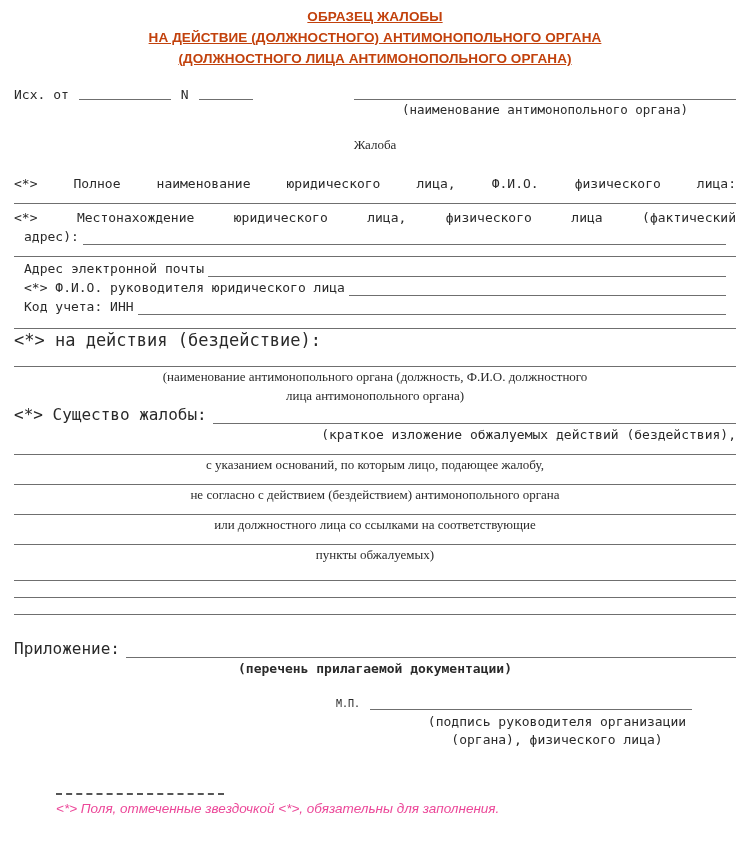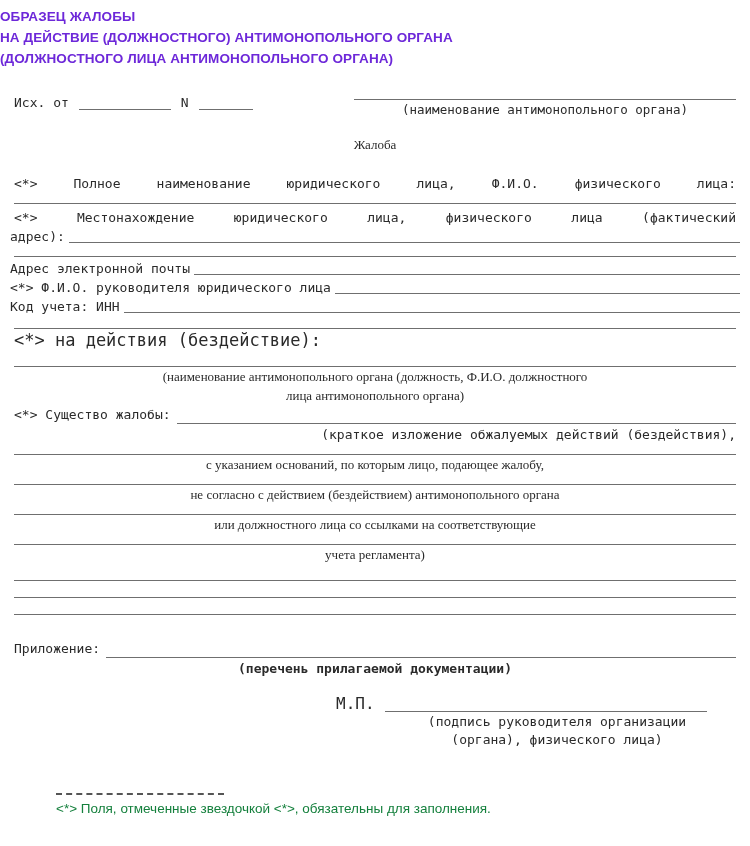--- a/index.html
+++ b/index.html
@@ -13,42 +13,43 @@
     height: 846px;
     background: #ffffff;
     overflow: hidden;
     font-family: "DejaVu Sans Mono", "Liberation Mono", monospace;
     color: #2a2a2a;
   }
 
   
   .title-block {
     padding-top: 6px;
-    text-align: left;
+    text-align: center;
     font-family: "Liberation Sans", sans-serif;
     font-weight: bold;
     font-size: 13.5px;
     line-height: 21px;
     letter-spacing: 0.1px;
-    color: #6d28d9;
+    color: #c2410c;
+    text-decoration: underline;
   }
   .title-line { display: block; white-space: nowrap; }
 
   
   .rule {
     height: 0;
     border-bottom: 1.6px solid #6f6f6f;
     margin: 0 14px;
   }
 
   
   .fill-row {
     display: flex;
-    align-items: flex-start;
-    margin: 0 10px;
+    align-items: center;
+    margin: 0 24px;
     font-family: "DejaVu Sans Mono", "Liberation Mono", monospace;
     font-size: 13px;
     line-height: 19px;
     white-space: nowrap;
   }
   .fill-row .lbl { flex: 0 0 auto; padding-right: 4px; }
   .fill-row .ln {
     flex: 1 1 auto;
     border-bottom: 1.6px solid #6f6f6f;
     height: 15px;
@@ -74,21 +75,21 @@
     margin: 0 14px;
     text-align: center;
     font-family: Liberation Serif, serif;
     font-size: 13px;
     line-height: 19px;
   }
 
   
   .header-row {
     display: flex;
-    align-items: center;
+    align-items: flex-start;
     margin: 0 14px;
     padding-top: 16px;
     font-size: 13px;
     line-height: 19px;
   }
   .seg-line {
     display: inline-block;
     border-bottom: 1.6px solid #6f6f6f;
     height: 14px;
   }
@@ -106,42 +107,42 @@
     line-height: 18px;
     padding-top: 1px;
     white-space: nowrap;
   }
 
   
   .labeled-fill { margin: 0 14px; }
   .labeled-fill .top {
     display: flex;
     align-items: flex-end;
-    font-size: 13px;
+    font-size: 16px;
     line-height: 19px;
     white-space: nowrap;
   }
   .labeled-fill .top .ln {
     flex: 1 1 auto;
     border-bottom: 1.6px solid #6f6f6f;
     height: 15px;
     margin-left: 6px;
   }
   .labeled-fill .cap {
     text-align: right;
     font-size: 13px;
     line-height: 19px;
     padding-top: 1px;
   }
 
   .sig-block { margin: 0 14px; }
   .sig-row {
     display: flex;
-    align-items: center;
-    font-size: 16px;
+    align-items: flex-start;
+    font-size: 10px;
     line-height: 19px;
   }
   .sig-row .mp { margin-left: 322px; }
   .sig-row .ln {
     flex: 0 0 322px;
     border-bottom: 1.6px solid #6f6f6f;
     height: 15px;
     margin-left: 10px;
   }
   .sig-caps {
@@ -155,21 +156,22 @@
   .footnote-sep {
     margin: 0 0 0 56px;
     width: 168px;
     border-bottom: 2px dashed #555;
     height: 0;
   }
   .footnote-text {
     margin: 6px 0 0 56px;
     font-family: "Liberation Sans", sans-serif;
     font-size: 13.5px;
-    color: #15803d;
+    color: #ec4899;
+    font-style: italic;
   }
 
   .sp2 { height: 2px; }
   .sp4 { height: 4px; }
   .sp10 { height: 10px; }
   .sp12 { height: 12px; }
   .sp16 { height: 16px; }
   .sp20 { height: 20px; }
   .sp24 { height: 24px; }
 </style>
@@ -255,21 +257,21 @@
   <div class="sp10"></div>
   <div class="rule"></div>
   <div class="centered">не согласно с действием (бездействием) антимонопольного органа</div>
 
   <div class="sp10"></div>
   <div class="rule"></div>
   <div class="centered">или должностного лица со ссылками на соответствующие</div>
 
   <div class="sp10"></div>
   <div class="rule"></div>
-  <div class="centered">учета регламента)</div>
+  <div class="centered">пункты обжалуемых)</div>
 
   <div class="sp16"></div>
   <div class="rule"></div>
   <div class="sp16"></div>
   <div class="rule"></div>
   <div class="sp16"></div>
   <div class="rule"></div>
 
   <div class="sp24"></div>
   <div class="labeled-fill">

